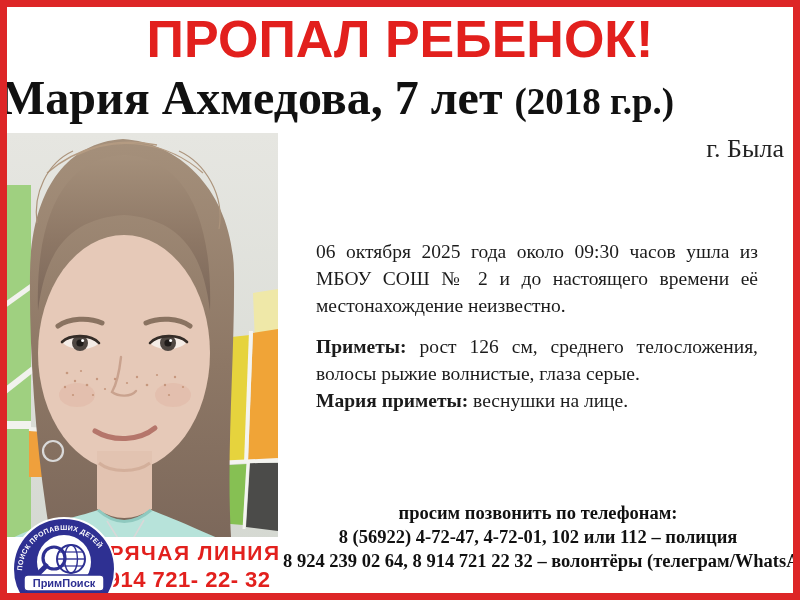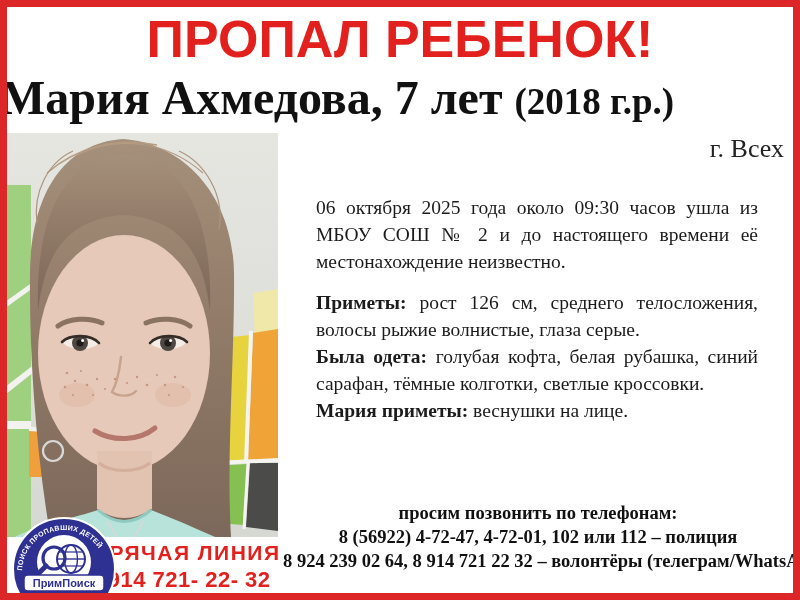--- a/index.html
+++ b/index.html
@@ -24,21 +24,21 @@
     position:absolute;top:134px;right:16px;font-size:26px;color:#222;
   }
   .photo-wrap{
     position:absolute;left:7px;top:133px;width:271px;height:460px;z-index:1;
   }
   .desc-block{
     position:absolute;left:316px;top:194px;width:442px;
     font-size:19.5px;line-height:27px;text-align:justify;color:#1b1b1b;
   }
   .desc-block p{margin:0;}
-  .desc-block p.first{margin-bottom:14px;}
+  .desc-block p.first{margin-bottom:14px;margin-top:44px;}
   .contact-block{
     position:absolute;left:283px;top:501px;width:510px;text-align:center;
     font-weight:bold;font-size:18.5px;line-height:24px;color:#111;z-index:20;
   }
   .contact-block div{white-space:nowrap;}
   .white-band{
     position:absolute;left:7px;top:537px;width:278px;height:56px;background:#ffffff;z-index:10;
   }
   .hotline{
     position:absolute;left:72px;top:541px;width:215px;text-align:center;z-index:30;
@@ -52,21 +52,21 @@
 </style>
 </head>
 <body>
 
 <div class="poster">
 
   <div class="main-title">ПРОПАЛ РЕБЕНОК!</div>
 
   <div class="name-line"><span>Мария Ахмедова, 7 лет</span> <span class="year">(2018 г.р.)</span></div>
 
-  <div class="city-line">г. Всех</div>
+  <div class="city-line">г. Была</div>
 
   <div class="photo-wrap">
     <svg viewBox="0 0 271 460" width="271" height="460">
       <defs>
         <linearGradient id="hairg" x1="0" y1="0" x2="0" y2="1">
           <stop offset="0" stop-color="#a5907b"></stop>
           <stop offset="0.55" stop-color="#8d7765"></stop>
           <stop offset="1" stop-color="#7b675a"></stop>
         </linearGradient>
         <linearGradient id="wall" x1="0" y1="0" x2="0" y2="1">
@@ -170,21 +170,20 @@
 
         <path d="M100,388 L119,418 L137,387" stroke="#d8d8d8" stroke-width="1.6" fill="none"></path>
         <circle cx="119" cy="419" r="2.2" fill="#cfcfcf"></circle>
       </g>
     </svg>
   </div>
 
   <div class="desc-block">
     <p class="first">06 октября 2025 года около 09:30 часов ушла из МБОУ СОШ № 2 и до настоящего времени её местонахождение неизвестно.</p>
     <p><b>Приметы:</b> <span>рост 126 см, среднего телосложения, волосы рыжие волнистые, глаза серые.</span></p>
-    <p><b>Была одета:</b> <span>голубая кофта, белая рубашка, синий сарафан, тёмные колготки, светлые кроссовки.</span></p>
     <p><b>Мария приметы:</b> <span>веснушки на лице.</span></p>
   </div>
 
   <div class="white-band"></div>
 
   <div class="contact-block">
     <div>просим позвонить по телефонам:</div>
     <div>8 (56922) 4-72-47, 4-72-01, 102 или 112 – полиция</div>
     <div>8 924 239 02 64, 8 914 721 22 32 – волонтёры (телеграм/WhatsApp)</div>
   </div>

